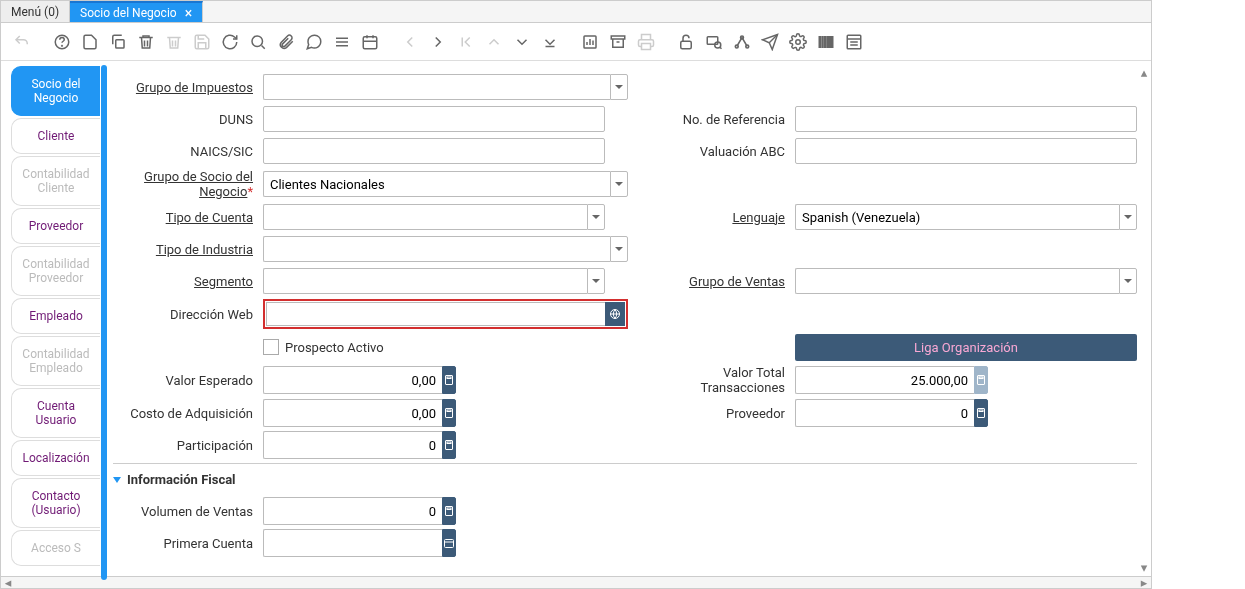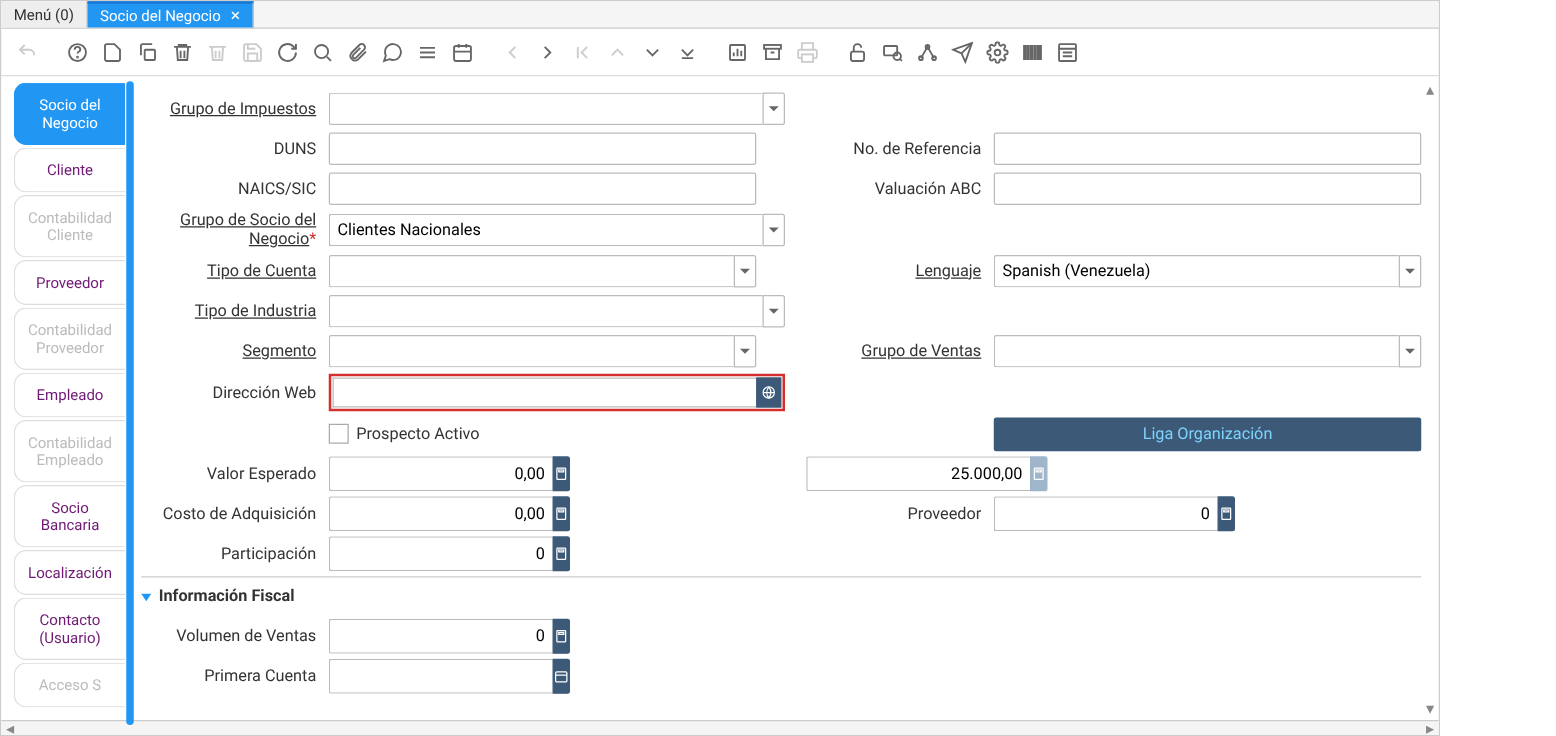--- a/index.html
+++ b/index.html
@@ -53,21 +53,21 @@
 .num-btn.disabled { background: #9fb5c9; border-color: #9fb5c9; cursor: default; }
 .num-btn svg { width: 12px; height: 12px; stroke: #fff; fill: none; stroke-width: 2; }
 
 .date-wrap { display: flex; width: 120px; }
 .date-input { flex: 1; border: 1px solid #bbb; border-right: none; padding: 4px 6px; font-size: 13px; height: 28px; border-radius: 2px 0 0 2px; }
 .date-btn { width: 26px; height: 28px; background: #3c5a78; color: #fff; display: flex; align-items: center; justify-content: center; cursor: pointer; border: 1px solid #3c5a78; border-radius: 0 2px 2px 0; }
 
 .checkbox-row { display: flex; align-items: center; gap: 6px; }
 .checkbox-box { width: 16px; height: 16px; border: 1px solid #aaa; background: #fff; }
 
-.big-btn { flex: 1; background: #3c5a78; color: #7dd3fc; text-align: center; padding: 6px; cursor: pointer; font-size: 13px; border-radius: 2px; }
+.big-btn { flex: 1; background: #3c5a78; color: #f9a8d4; text-align: center; padding: 6px; cursor: pointer; font-size: 13px; border-radius: 2px; }
 
 .section-header { display: flex; align-items: center; gap: 6px; padding: 8px 0; border-top: 1px solid #ccc; margin-top: 2px; cursor: pointer; }
 .section-header .arrow { width: 0; height: 0; }
 .section-header.expanded .arrow { border-left: 4px solid transparent; border-right: 4px solid transparent; border-top: 6px solid #2196f3; }
 .section-title { font-weight: bold; font-size: 13px; color: #333; }
 
 .bottom-scrollbar { height: 12px; border-top: 1px solid #ccc; background: #f5f5f5; display: flex; align-items: center; }
 .bottom-scrollbar .track { flex: 1; }
 .bottom-scrollbar .arrow-btn { width: 14px; height: 12px; display: flex; align-items: center; justify-content: center; color: #888; cursor: pointer; }
 .right-scrollbar { position:absolute; right:0; top:64px; bottom:14px; width:14px; display:flex; flex-direction:column; align-items:center; }
@@ -284,21 +284,21 @@
 
   <div class="main-area">
     <div class="sidebar">
       <div class="sidebar-item active"><span>Socio del Negocio</span></div>
       <div class="sidebar-item"><span>Cliente</span></div>
       <div class="sidebar-item disabled"><span>Contabilidad Cliente</span></div>
       <div class="sidebar-item"><span>Proveedor</span></div>
       <div class="sidebar-item disabled"><span>Contabilidad Proveedor</span></div>
       <div class="sidebar-item"><span>Empleado</span></div>
       <div class="sidebar-item disabled"><span>Contabilidad Empleado</span></div>
-      <div class="sidebar-item"><span>Socio Bancaria</span></div>
+      <div class="sidebar-item"><span>Cuenta Usuario</span></div>
       <div class="sidebar-item"><span>Localización</span></div>
       <div class="sidebar-item"><span>Contacto (Usuario)</span></div>
       <div class="sidebar-item disabled"><span>Acceso S</span></div>
     </div>
     <div class="sidebar-scroll-handle"></div>
 
     <div class="form-outer">
     <div class="form-area">
 
      <div class="form-grid">
@@ -435,20 +435,21 @@
             <div class="num-btn">
                     <svg viewBox="0 0 24 24">
                       <rect x="5" y="3" width="14" height="18" rx="1"></rect>
                       <rect x="8" y="6" width="8" height="3"></rect>
                     </svg>
                   </div>
           </div>
         </div>
       </div>
       <div class="form-row">
+        <div class="form-label">Valor Total Transacciones</div>
         <div class="form-control">
           <div class="num-wrap">
             <input class="num-input readonly" readonly="" value="25.000,00" style="">
             <div class="num-btn disabled">
                     <svg viewBox="0 0 24 24">
                       <rect x="5" y="3" width="14" height="18" rx="1"></rect>
                       <rect x="8" y="6" width="8" height="3"></rect>
                     </svg>
                   </div>
           </div>

